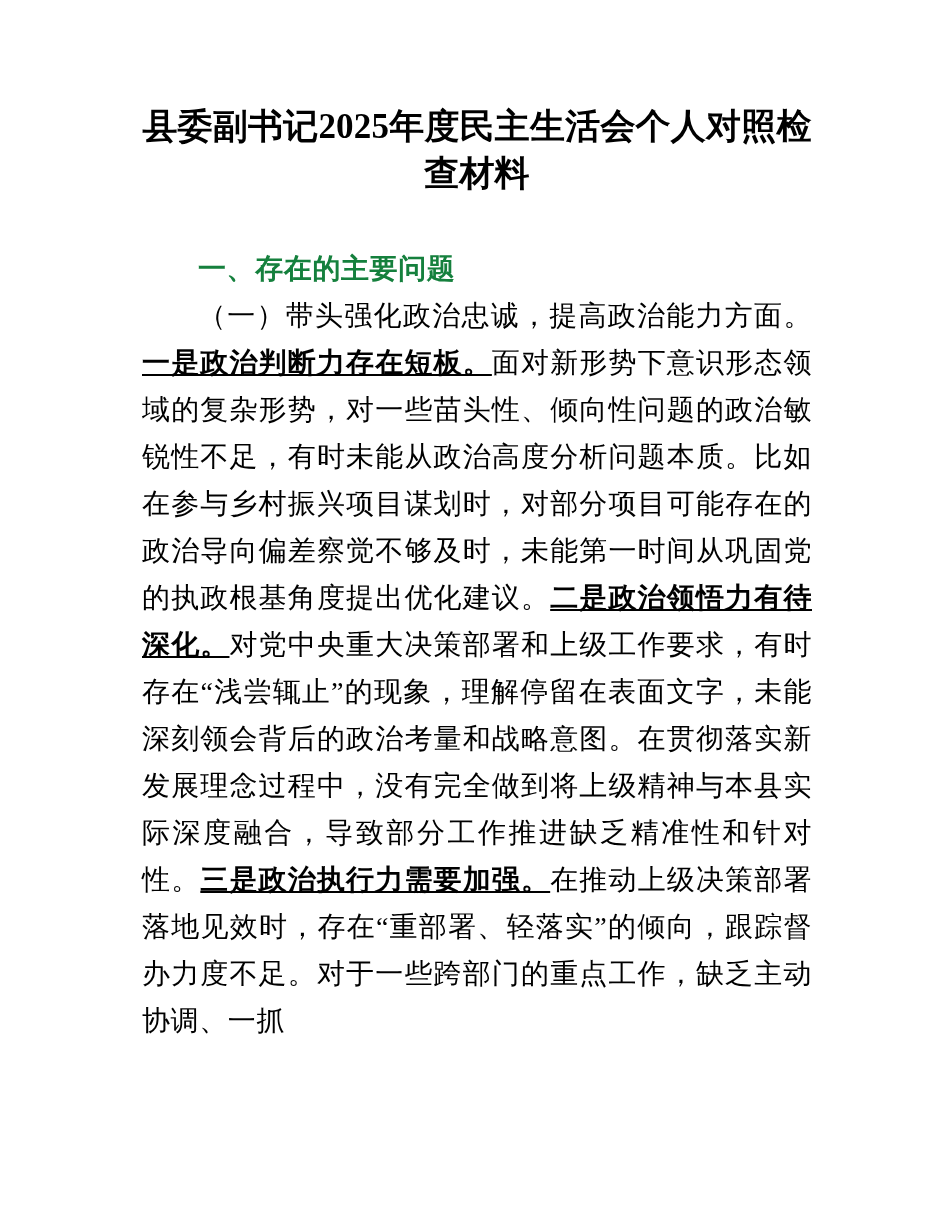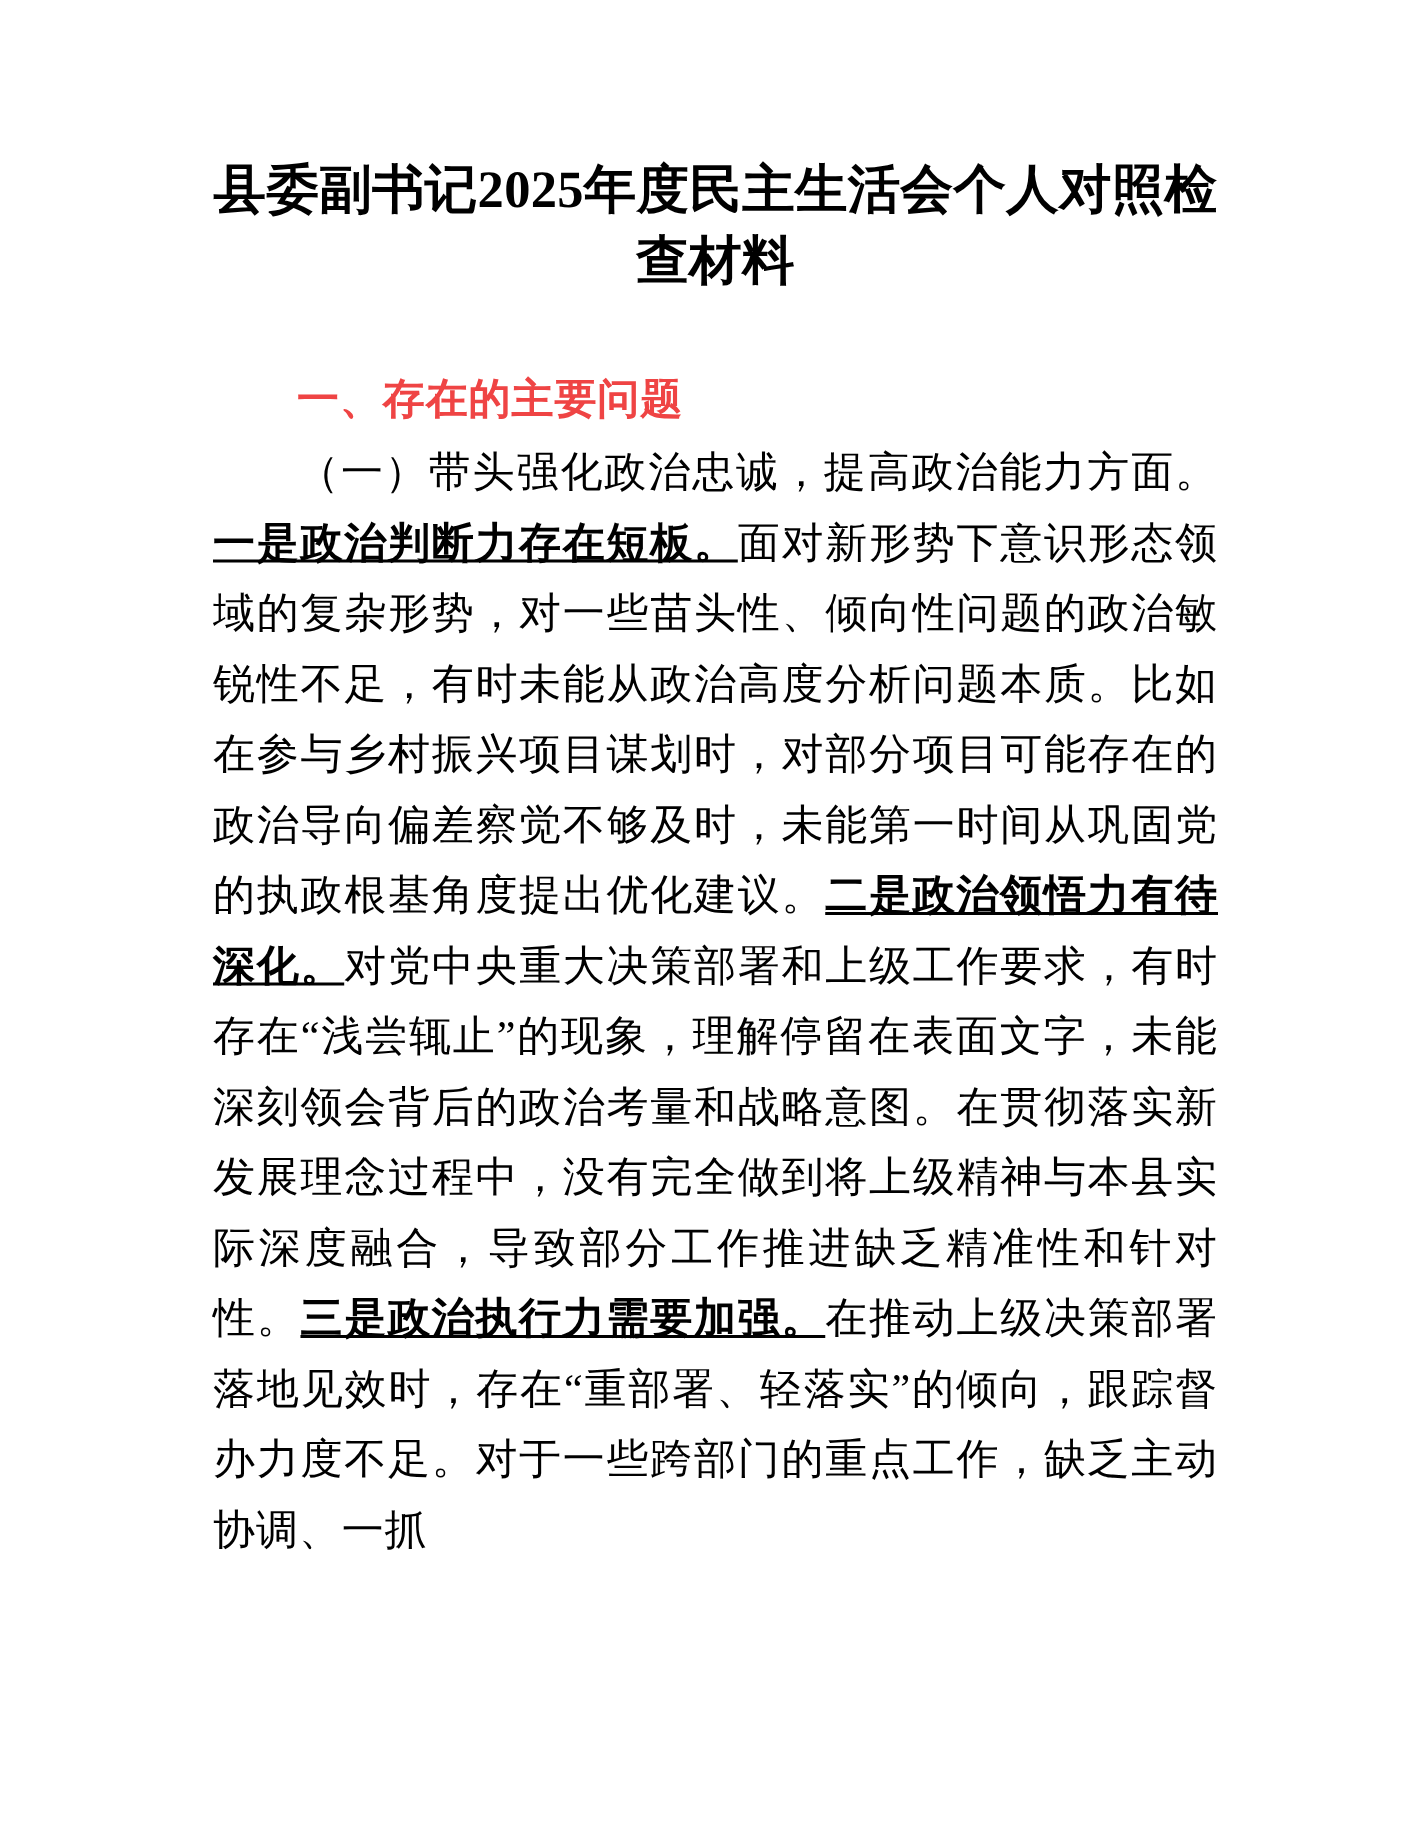--- a/index.html
+++ b/index.html
@@ -47,25 +47,25 @@
     text-align: justify;
     text-justify: inter-character;
     text-indent: 56px;
     margin: 0;
     letter-spacing: 0.6px;
     word-break: break-all;
   }
 
   
   .h1-sec {
-    font-family: Liberation Mono, monospace;
+    font-family: Liberation Serif, serif;
     font-weight: 700;
     font-size: 28px;
     line-height: 47px;
-    color: #ef4444;
+    color: #15803d;
     text-indent: 56px;
     margin: 0;
     letter-spacing: 0.6px;
   }
 
   
   .b {
     font-family: "Liberation Serif", "DejaVu Serif", serif;
     font-weight: 700;
     text-decoration: underline;

